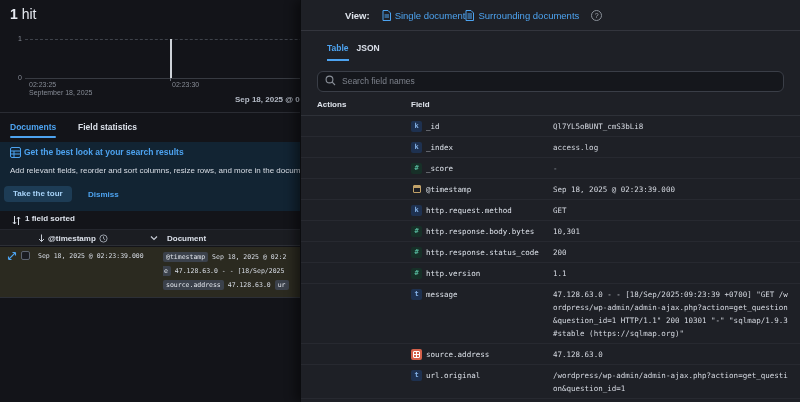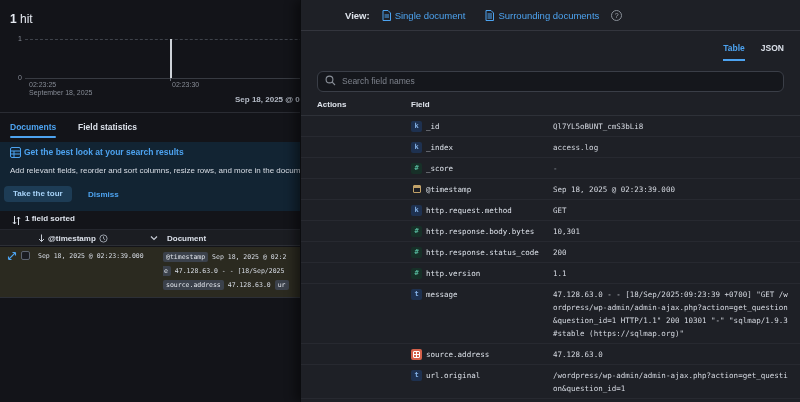--- a/index.html
+++ b/index.html
@@ -3,21 +3,21 @@
 <meta charset="utf-8">
 <style>
   * { margin:0; padding:0; box-sizing:border-box; }
   html,body { width:800px; height:402px; background:#131419; overflow:hidden; }
   body { font-family:"Liberation Sans", sans-serif; color:#dbe0e9; }
   .stage { position:relative; width:800px; height:402px; }
 
   
   .left { position:absolute; inset:0; background:#131419; }
 
-  .hits { position:absolute; left:10px; top:12px; font-size:12px; color:#e6eaf1; }
+  .hits { position:absolute; left:10px; top:6px; font-size:14px; color:#e6eaf1; }
   .hits .n { font-weight:bold; }
 
   .gridline-top { position:absolute; left:25px; right:8px; top:39px; border-top:1px dashed #3e424a; }
   .baseline { position:absolute; left:25px; right:8px; top:78px; border-top:1px solid #383b42; }
   .bar { position:absolute; left:170px; top:39px; width:2px; height:39px; background:#ced2d8; }
   .xtick { position:absolute; left:170px; top:78px; width:1px; height:3px; background:#6a6f78; }
   .ylab { position:absolute; width:14px; text-align:right; font-size:7px; color:#868b95; }
   .ylab.one { left:8px; top:35px; }
   .ylab.zero { left:8px; top:74px; }
   .xlab { position:absolute; top:81px; font-size:7px; color:#868b95; }
@@ -56,24 +56,24 @@
   .doc-cell { position:absolute; left:163px; top:3px; width:640px; font-family:"DejaVu Sans Mono", monospace; font-size:6.5px; color:#d8dde6; }
   .doc-line { height:14px; line-height:14px; white-space:nowrap; }
   .gbadge { display:inline-block; background:#3b414b; color:#e0e4ea; border-radius:2px; padding:0 3px; height:10px; line-height:10px; font-size:6.5px; vertical-align:middle; }
   .gbadge.cut-left { border-top-left-radius:0; border-bottom-left-radius:0; padding-left:1px; }
 
   
   .flyout { position:absolute; top:0; right:0; bottom:0; width:500px; background:#1e2026; border-left:1px solid #0b0c0f; box-shadow:-5px 0 10px rgba(0,0,0,.45); }
   .fly-head { height:31px; border-bottom:1px solid #33353d; display:flex; align-items:center; padding:0 16px; }
   .view-label { font-size:9.5px; font-weight:bold; color:#dfe4ec; margin-right:12px;margin-left:28px; }
   .view-link { display:flex; align-items:flex-start; gap:4px; color:#4da3f0; font-size:9.5px; cursor:pointer; white-space:nowrap; }
-  .view-link + .view-link { margin-left:20px; }
+  .view-link + .view-link { }
   .help-ic { margin-left:12px; width:11px; height:11px; border:1px solid #8a9099; border-radius:50%; color:#a6abb5; font-size:7px; line-height:10px; text-align:center; cursor:pointer; }
 
-  .fly-tabs { padding:12px 16px 0; display:flex; gap:16px;justify-content:flex-end; }
+  .fly-tabs { padding:12px 26px 0; display:flex; gap:8px; }
   .ftab { font-size:8.5px; font-weight:bold; padding-bottom:6px; cursor:pointer; }
   .ftab.active { color:#4da3f0; border-bottom:2px solid #4da3f0; }
   .ftab.idle { color:#dbe0e9; }
 
   .search-wrap { margin:9px 16px 0; position:relative; }
   .search-wrap svg { position:absolute; left:8px; top:5px; }
   .search-input { width:100%; height:21px; background:#15171c; border:1px solid #3a3e47; border-radius:6px; color:#dbe0e9; font-size:8.5px; font-family:"Liberation Sans", sans-serif; padding:0 8px 0 24px; outline:none; }
   .search-input::placeholder { color:#7d828c; }
 
   .ftable { margin-top:0; }

